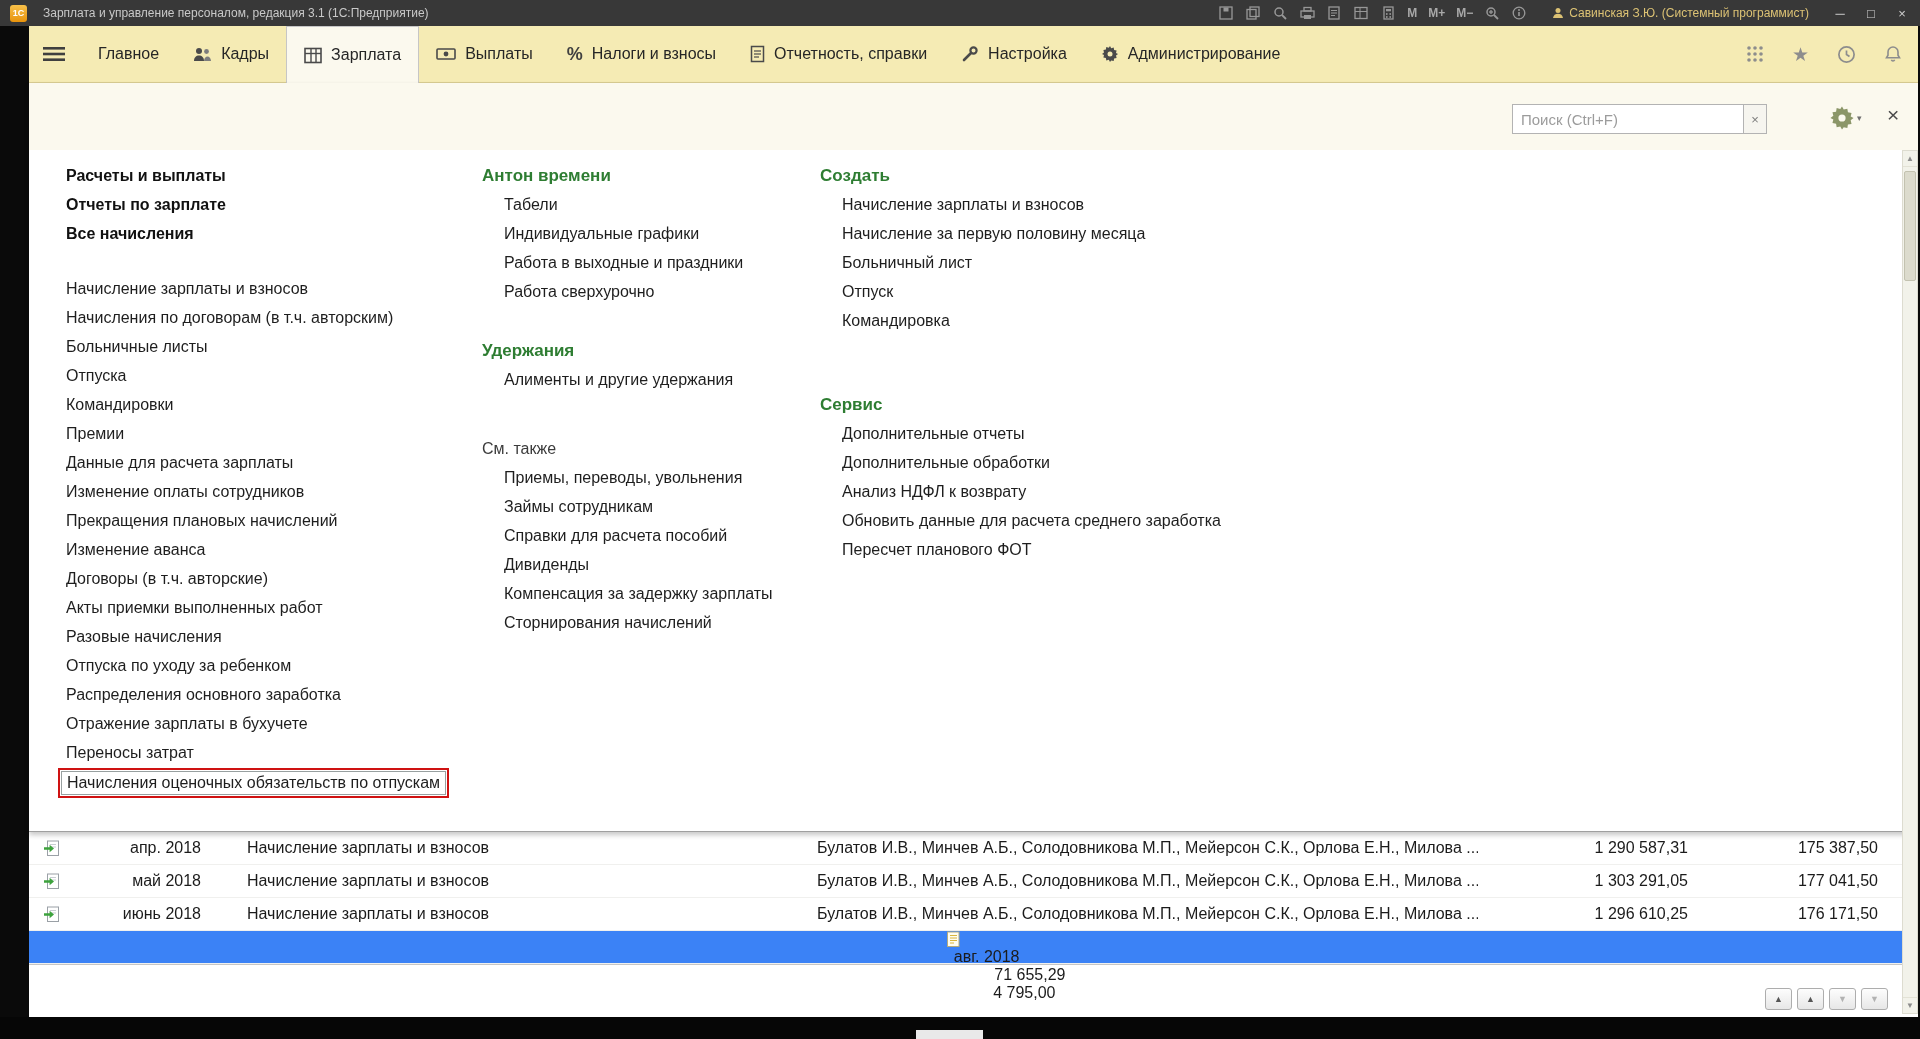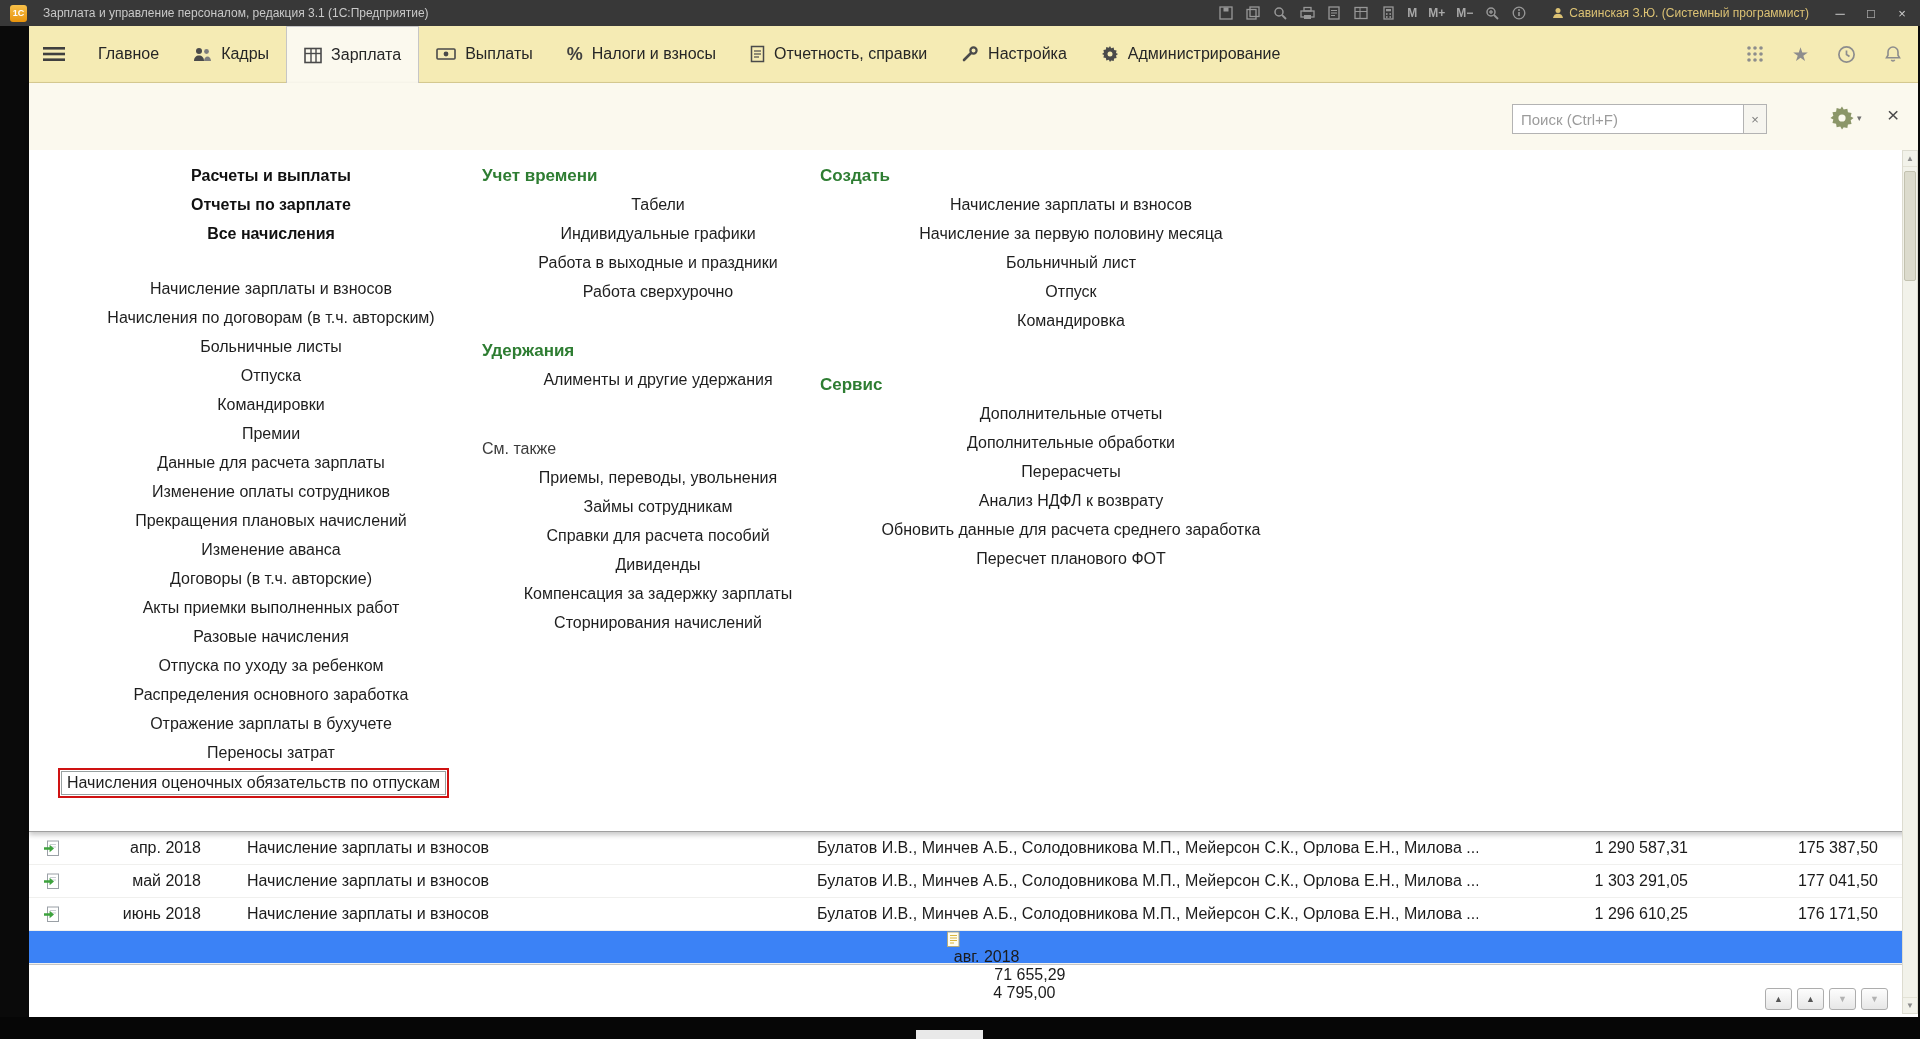--- a/index.html
+++ b/index.html
@@ -47,29 +47,29 @@
   .clearbtn { width:23px; height:30px; border:1px solid #b3b3b3; border-left:none; background:#f6f5ef;
               color:#7c7c7c; font-size:13px; cursor:pointer; }
   .gearbtn { position:absolute; left:1800px; top:22px; display:flex; align-items:center; gap:2px; cursor:pointer; }
   .caret { font-size:9px; color:#6f6f6f; }
   .panel-closebtn { position:absolute; left:1858px; top:20px; font-size:21px; color:#4a4a4a; cursor:pointer; }
 
   .col { position:absolute; top:78px; }
   .col1 { left:37px; width:410px; }
   .col2 { left:453px; width:330px; }
   .col3 { left:791px; width:480px; }
-  .menu-item { height:29px; line-height:29px; font-size:16px; color:#1e1e1e; cursor:pointer; white-space:nowrap;text-align:center; }
+  .menu-item { height:29px; line-height:29px; font-size:16px; color:#1e1e1e; cursor:pointer; white-space:nowrap; }
   .menu-item.bold { font-weight:bold; color:#111; }
   .gap26 { height:26px; }
   .sec { }
   .sec + .sec { }
   .section-title { height:29px; line-height:29px; font-size:17px; font-weight:bold; color:#2e7d32; white-space:nowrap; }
   .section-title.plain { color:#3c3c3c; font-weight:normal; font-size:16px; }
   .sec .menu-item { padding-left:22px; }
-  .mt30 { margin-top:30px; } .mt35 { margin-top:35px; } .mt40 { margin-top:40px; }
+  .mt30 { margin-top:30px; } .mt35 { margin-top:55px; } .mt40 { margin-top:40px; }
 
   .menu-item.flagged { height:auto; line-height:normal; border:2px solid #cf1212; padding:1px;
                        width:max-content; margin-left:-8px; margin-top:1px; }
   .flag-inner { display:block; border:1px solid #98a0a0; background:#fff; padding:2px 5px;
                 font-size:16px; color:#1e1e1e; }
 
   
   .doc-table { position:absolute; left:0; top:806px; width:100%; border-bottom:1px solid #c6c6c6; z-index:1; }
   .doc-row { display:flex; align-items:center; height:33px; padding-left:14px; padding-right:40px;
              font-size:16px; color:#1b1b1b; border-bottom:1px solid #f0f0ee; cursor:pointer; background:#fff; }
@@ -340,21 +340,21 @@
         <div class="menu-item">Распределения основного заработка</div>
         <div class="menu-item">Отражение зарплаты в бухучете</div>
         <div class="menu-item">Переносы затрат</div>
         <div class="menu-item flagged">
           <span class="flag-inner">Начисления оценочных обязательств по отпускам</span>
         </div>
       </div>
 
       <div class="col col2">
         <div class="sec">
-          <div class="section-title">Учет времени</div>
+          <div class="section-title">Антон времени</div>
           <div class="menu-item">Табели</div>
           <div class="menu-item">Индивидуальные графики</div>
           <div class="menu-item">Работа в выходные и праздники</div>
           <div class="menu-item">Работа сверхурочно</div>
         </div>
         <div class="sec mt30">
           <div class="section-title">Удержания</div>
           <div class="menu-item">Алименты и другие удержания</div>
         </div>
         <div class="sec mt40">
@@ -374,21 +374,20 @@
           <div class="menu-item">Начисление зарплаты и взносов</div>
           <div class="menu-item">Начисление за первую половину месяца</div>
           <div class="menu-item">Больничный лист</div>
           <div class="menu-item">Отпуск</div>
           <div class="menu-item">Командировка</div>
         </div>
         <div class="sec mt35">
           <div class="section-title">Сервис</div>
           <div class="menu-item">Дополнительные отчеты</div>
           <div class="menu-item">Дополнительные обработки</div>
-          <div class="menu-item">Перерасчеты</div>
           <div class="menu-item">Анализ НДФЛ к возврату</div>
           <div class="menu-item">Обновить данные для расчета среднего заработка</div>
           <div class="menu-item">Пересчет планового ФОТ</div>
         </div>
       </div>
     </div>
 
     <div class="doc-table">
       <div class="doc-row">
         <span class="cell-icon">

